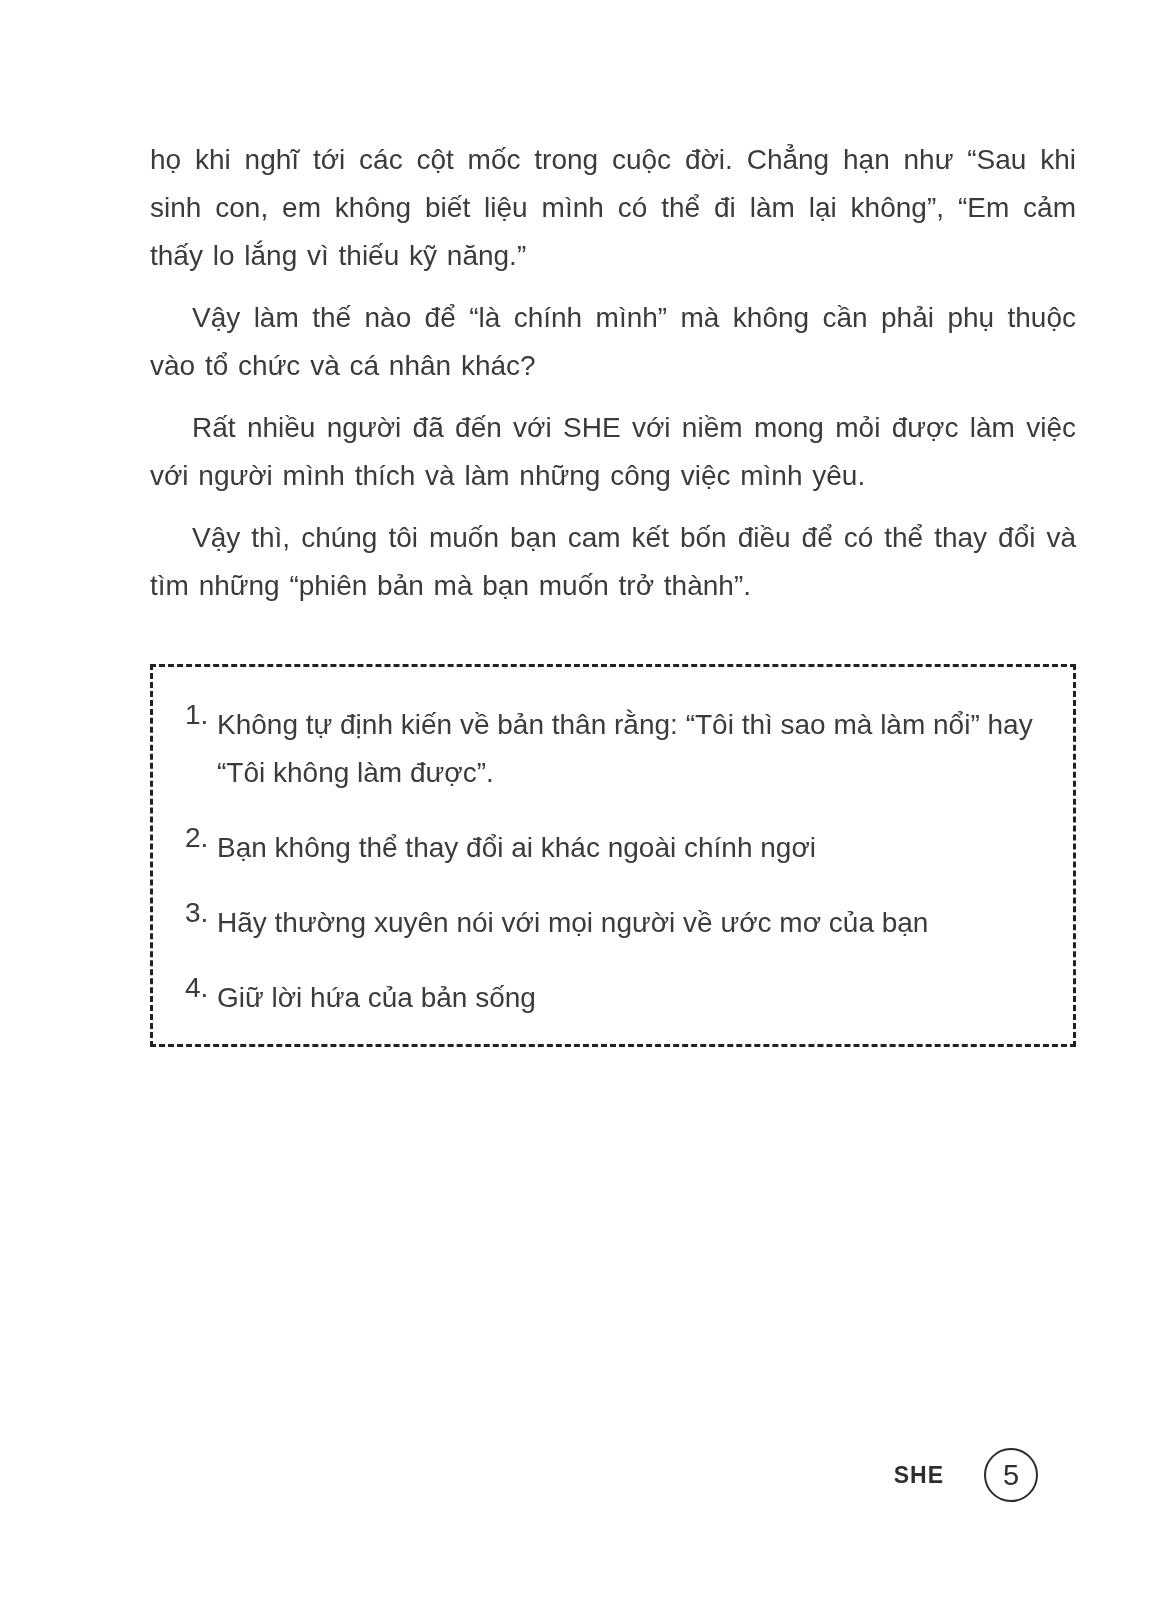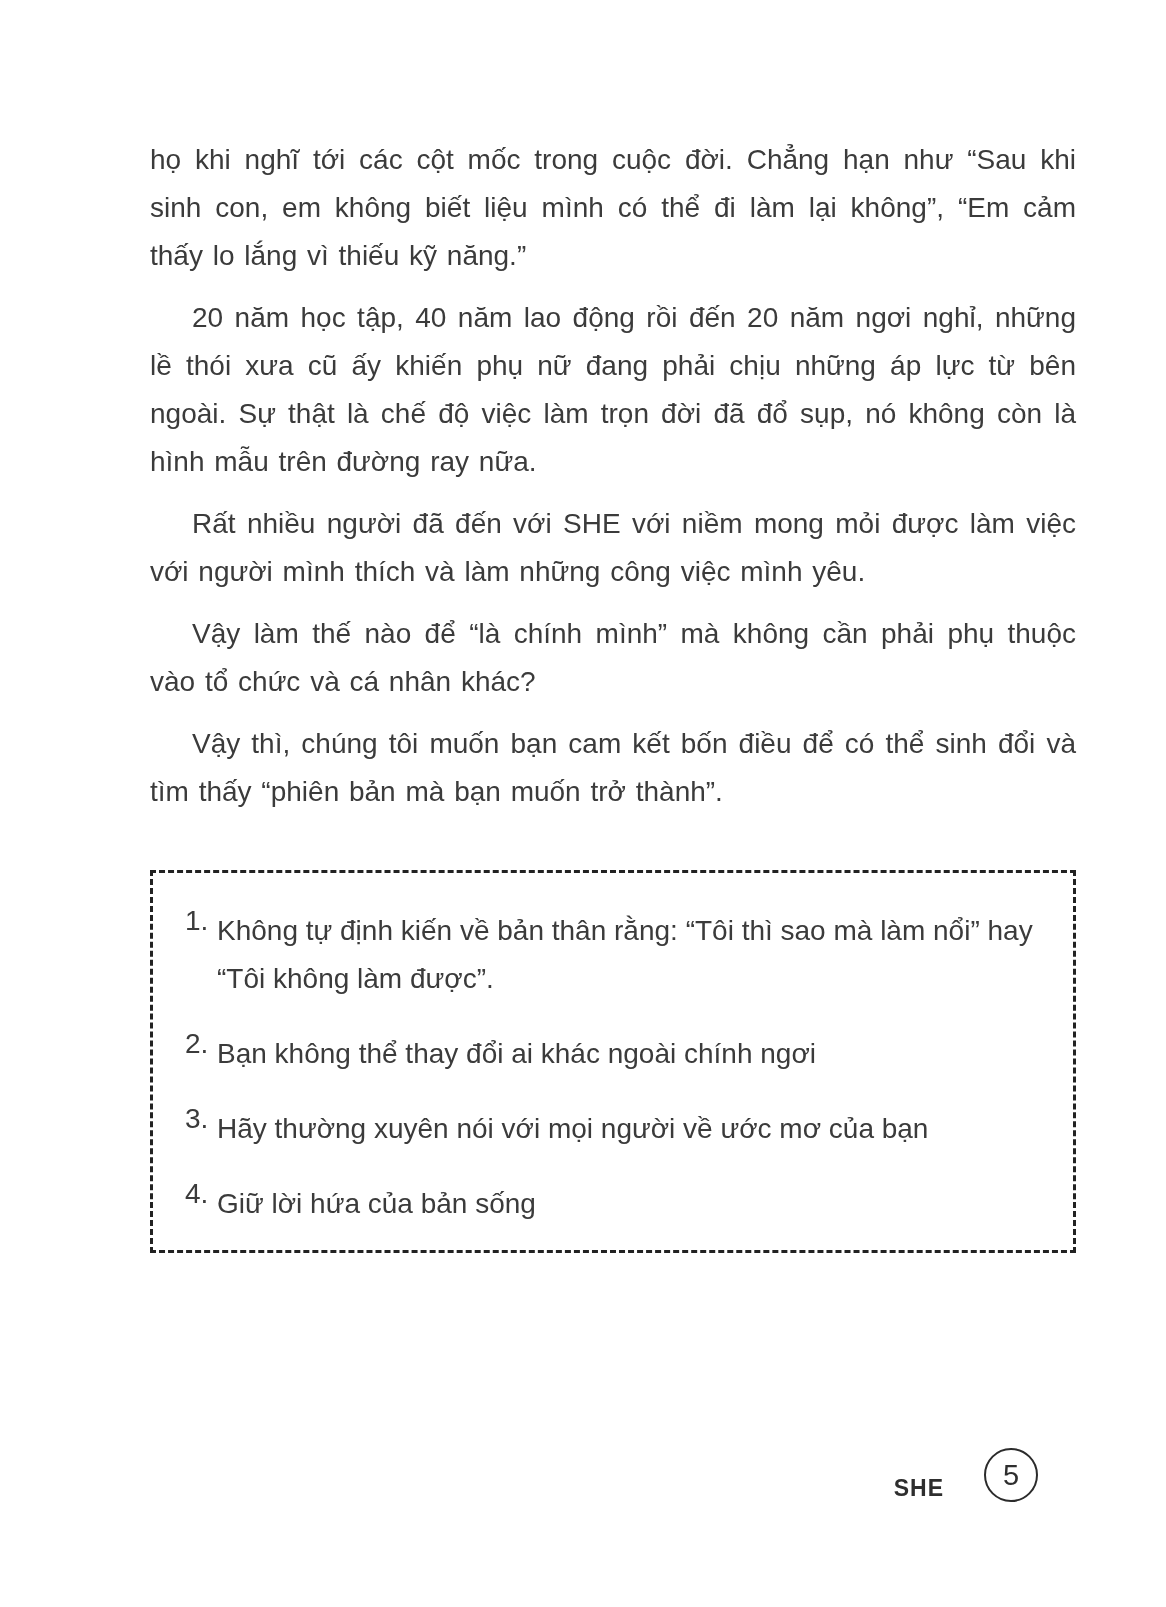--- a/index.html
+++ b/index.html
@@ -53,21 +53,21 @@
   }
   .ctext {
     flex: 1;
     margin-top: 10px;
   }
   .footer {
     position: absolute;
     top: 1448px;
     right: 128px;
     display: flex;
-    align-items: flex-end;
+    align-items: center;
     gap: 40px;
   }
   .brand {
     font-size: 23px;
     font-weight: bold;
     letter-spacing: 1px;
     color: #2e2e2e;
   }
   .pagenum-circle {
     width: 54px;
@@ -81,24 +81,23 @@
     color: #2e2e2e;
     box-sizing: border-box;
   }
 </style>
 </head>
 <body>
 
 <div class="page">
 
   <p class="para first">họ khi nghĩ tới các cột mốc trong cuộc đời. Chẳng hạn như “Sau khi sinh con, em không biết liệu mình có thể đi làm lại không”, “Em cảm thấy lo lắng vì thiếu kỹ năng.”</p>
-  <p class="para">20 năm học tập, 40 năm lao động rồi đến 20 năm ngơi nghỉ, những lề thói xưa cũ ấy khiến phụ nữ đang phải chịu những áp lực từ bên ngoài. Sự thật là chế độ việc làm trọn đời đã đổ sụp, nó không còn là hình mẫu trên đường ray nữa.</p>
+  <p class="para">Vậy làm thế nào để “là chính mình” mà không cần phải phụ thuộc vào tổ chức và cá nhân khác?</p>
   <p class="para">Rất nhiều người đã đến với SHE với niềm mong mỏi được làm việc với người mình thích và làm những công việc mình yêu.</p>
-  <p class="para">Vậy làm thế nào để “là chính mình” mà không cần phải phụ thuộc vào tổ chức và cá nhân khác?</p>
-  <p class="para">Vậy thì, chúng tôi muốn bạn cam kết bốn điều để có thể sinh đổi và tìm thấy “phiên bản mà bạn muốn trở thành”.</p>
+  <p class="para">Vậy thì, chúng tôi muốn bạn cam kết bốn điều để có thể thay đổi và tìm những “phiên bản mà bạn muốn trở thành”.</p>
 
   <div class="commit-box">
     <div class="citem">
       <span class="cnum">1.</span>
       <span class="ctext">Không tự định kiến về bản thân rằng: “Tôi thì sao mà làm nổi” hay “Tôi không làm được”.</span>
     </div>
     <div class="citem">
       <span class="cnum">2.</span>
       <span class="ctext">Bạn không thể thay đổi ai khác ngoài chính ngơi</span>
     </div>

